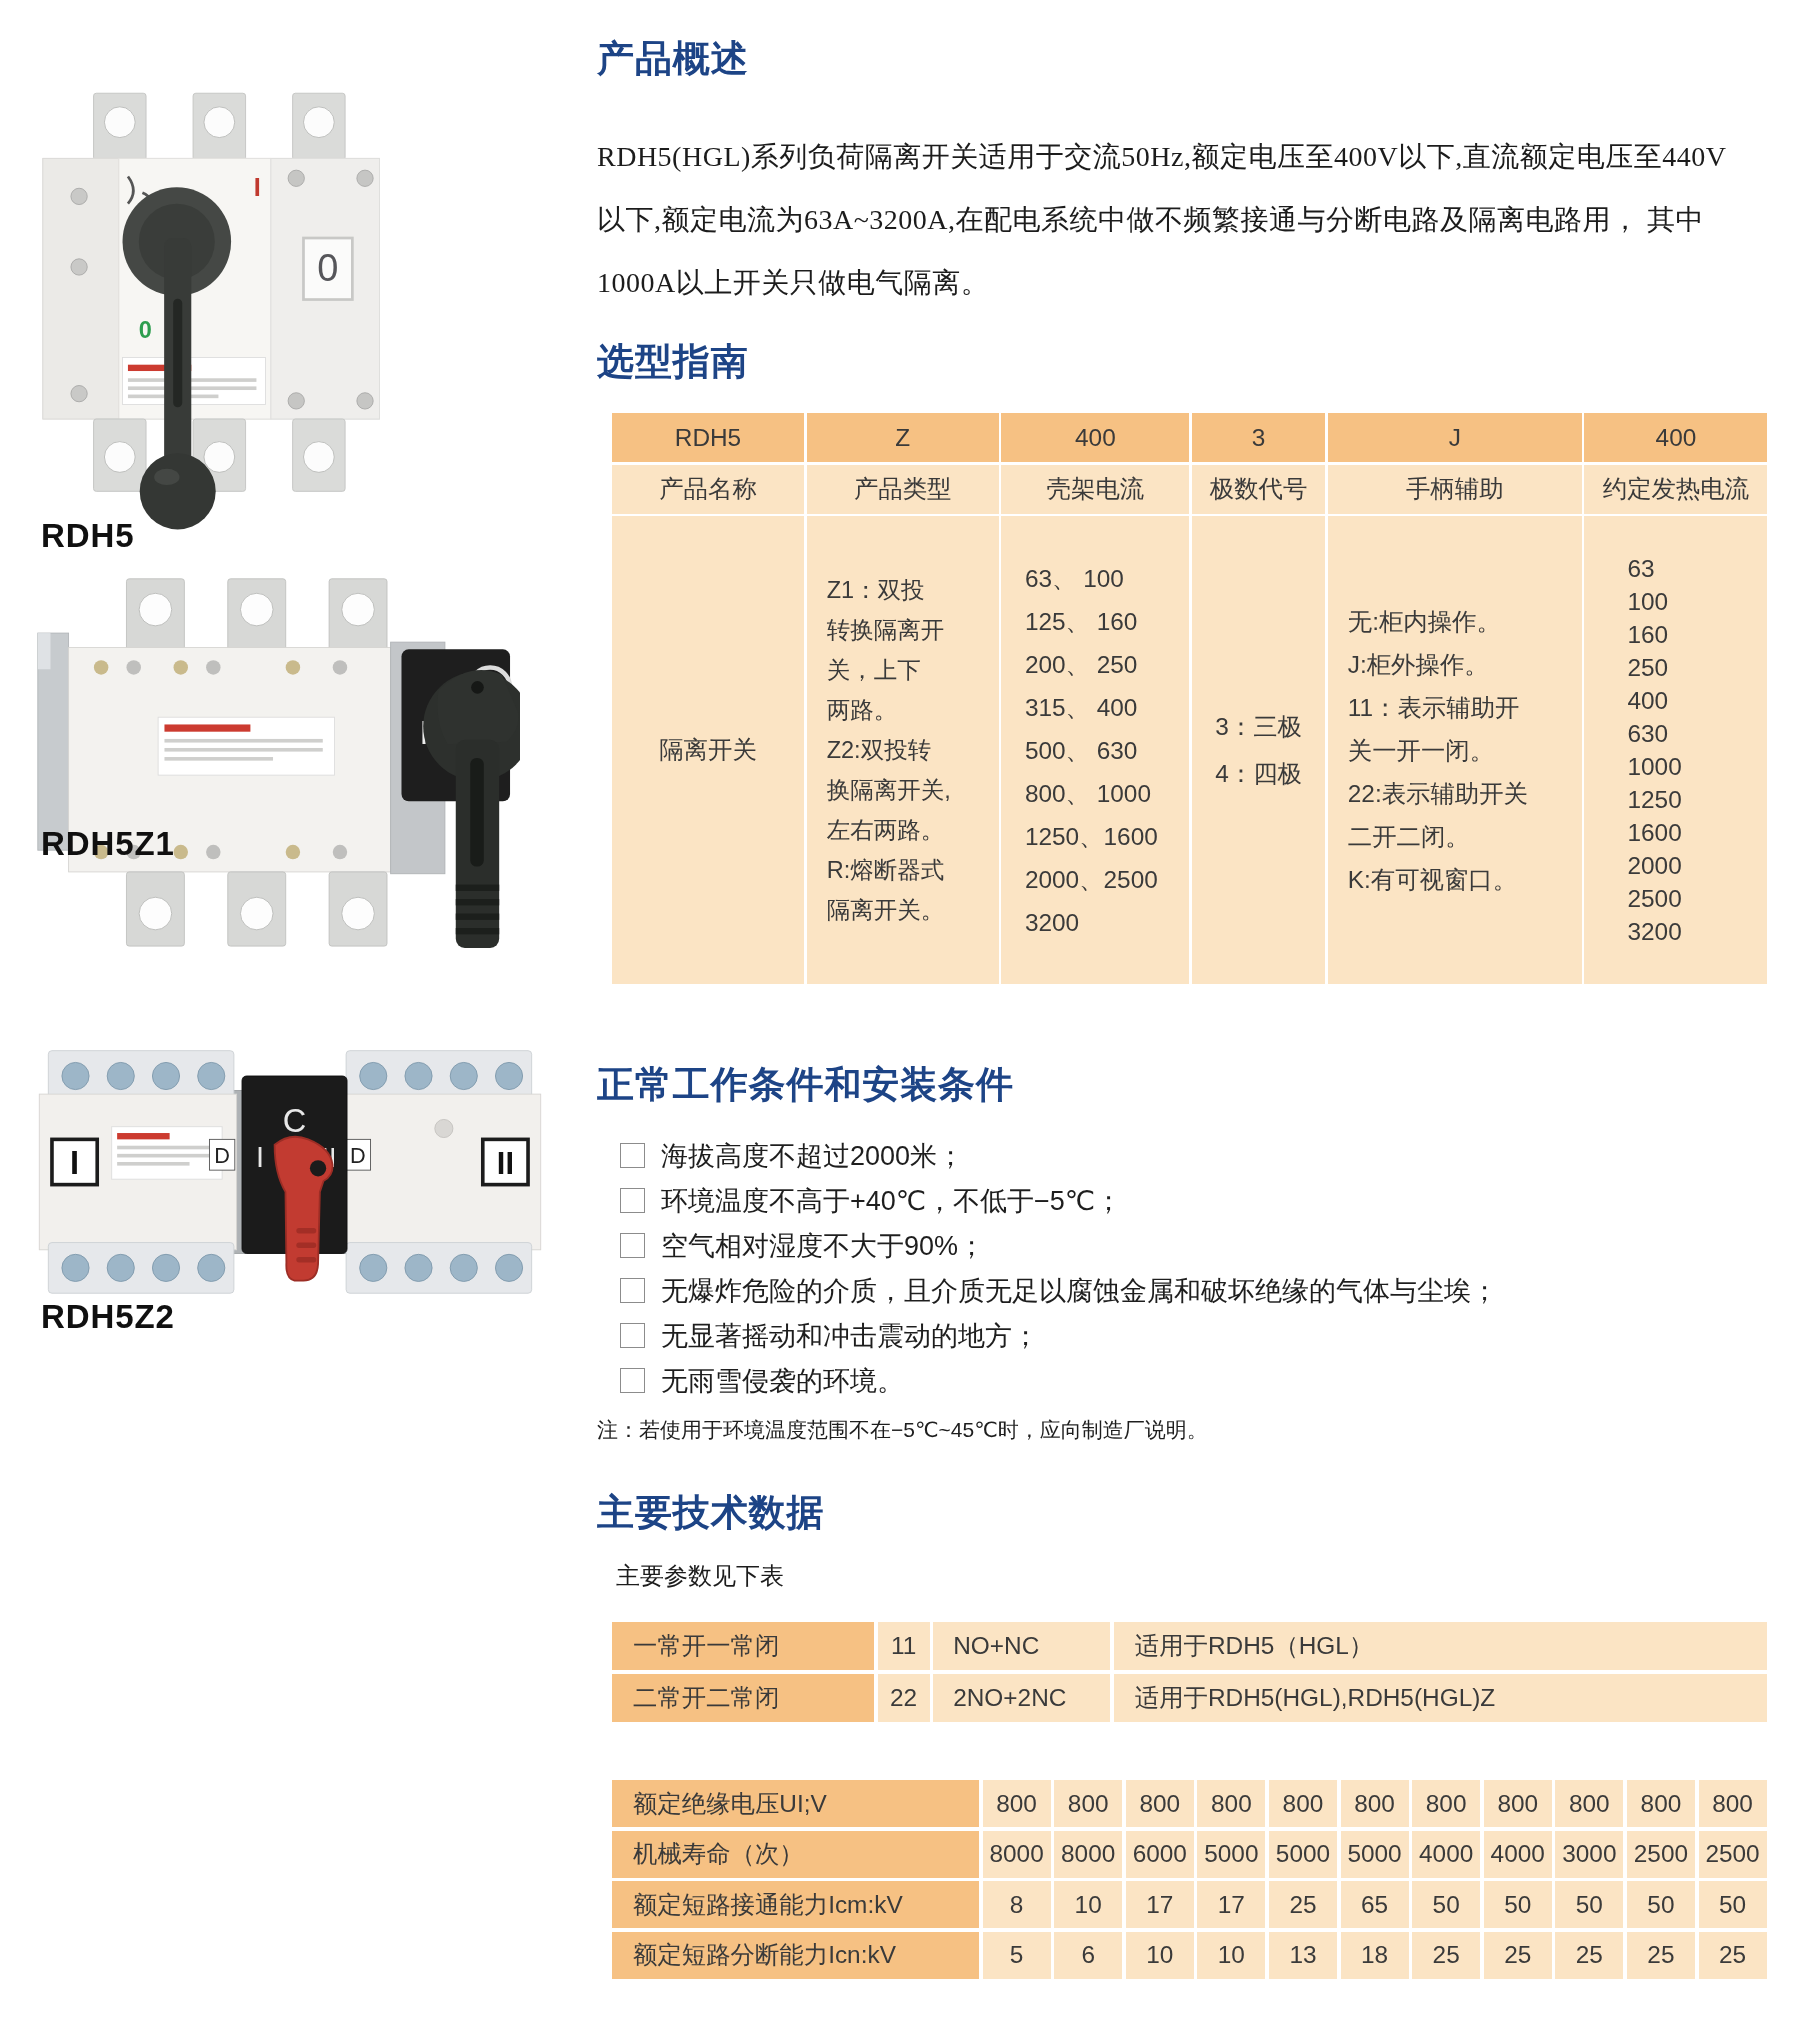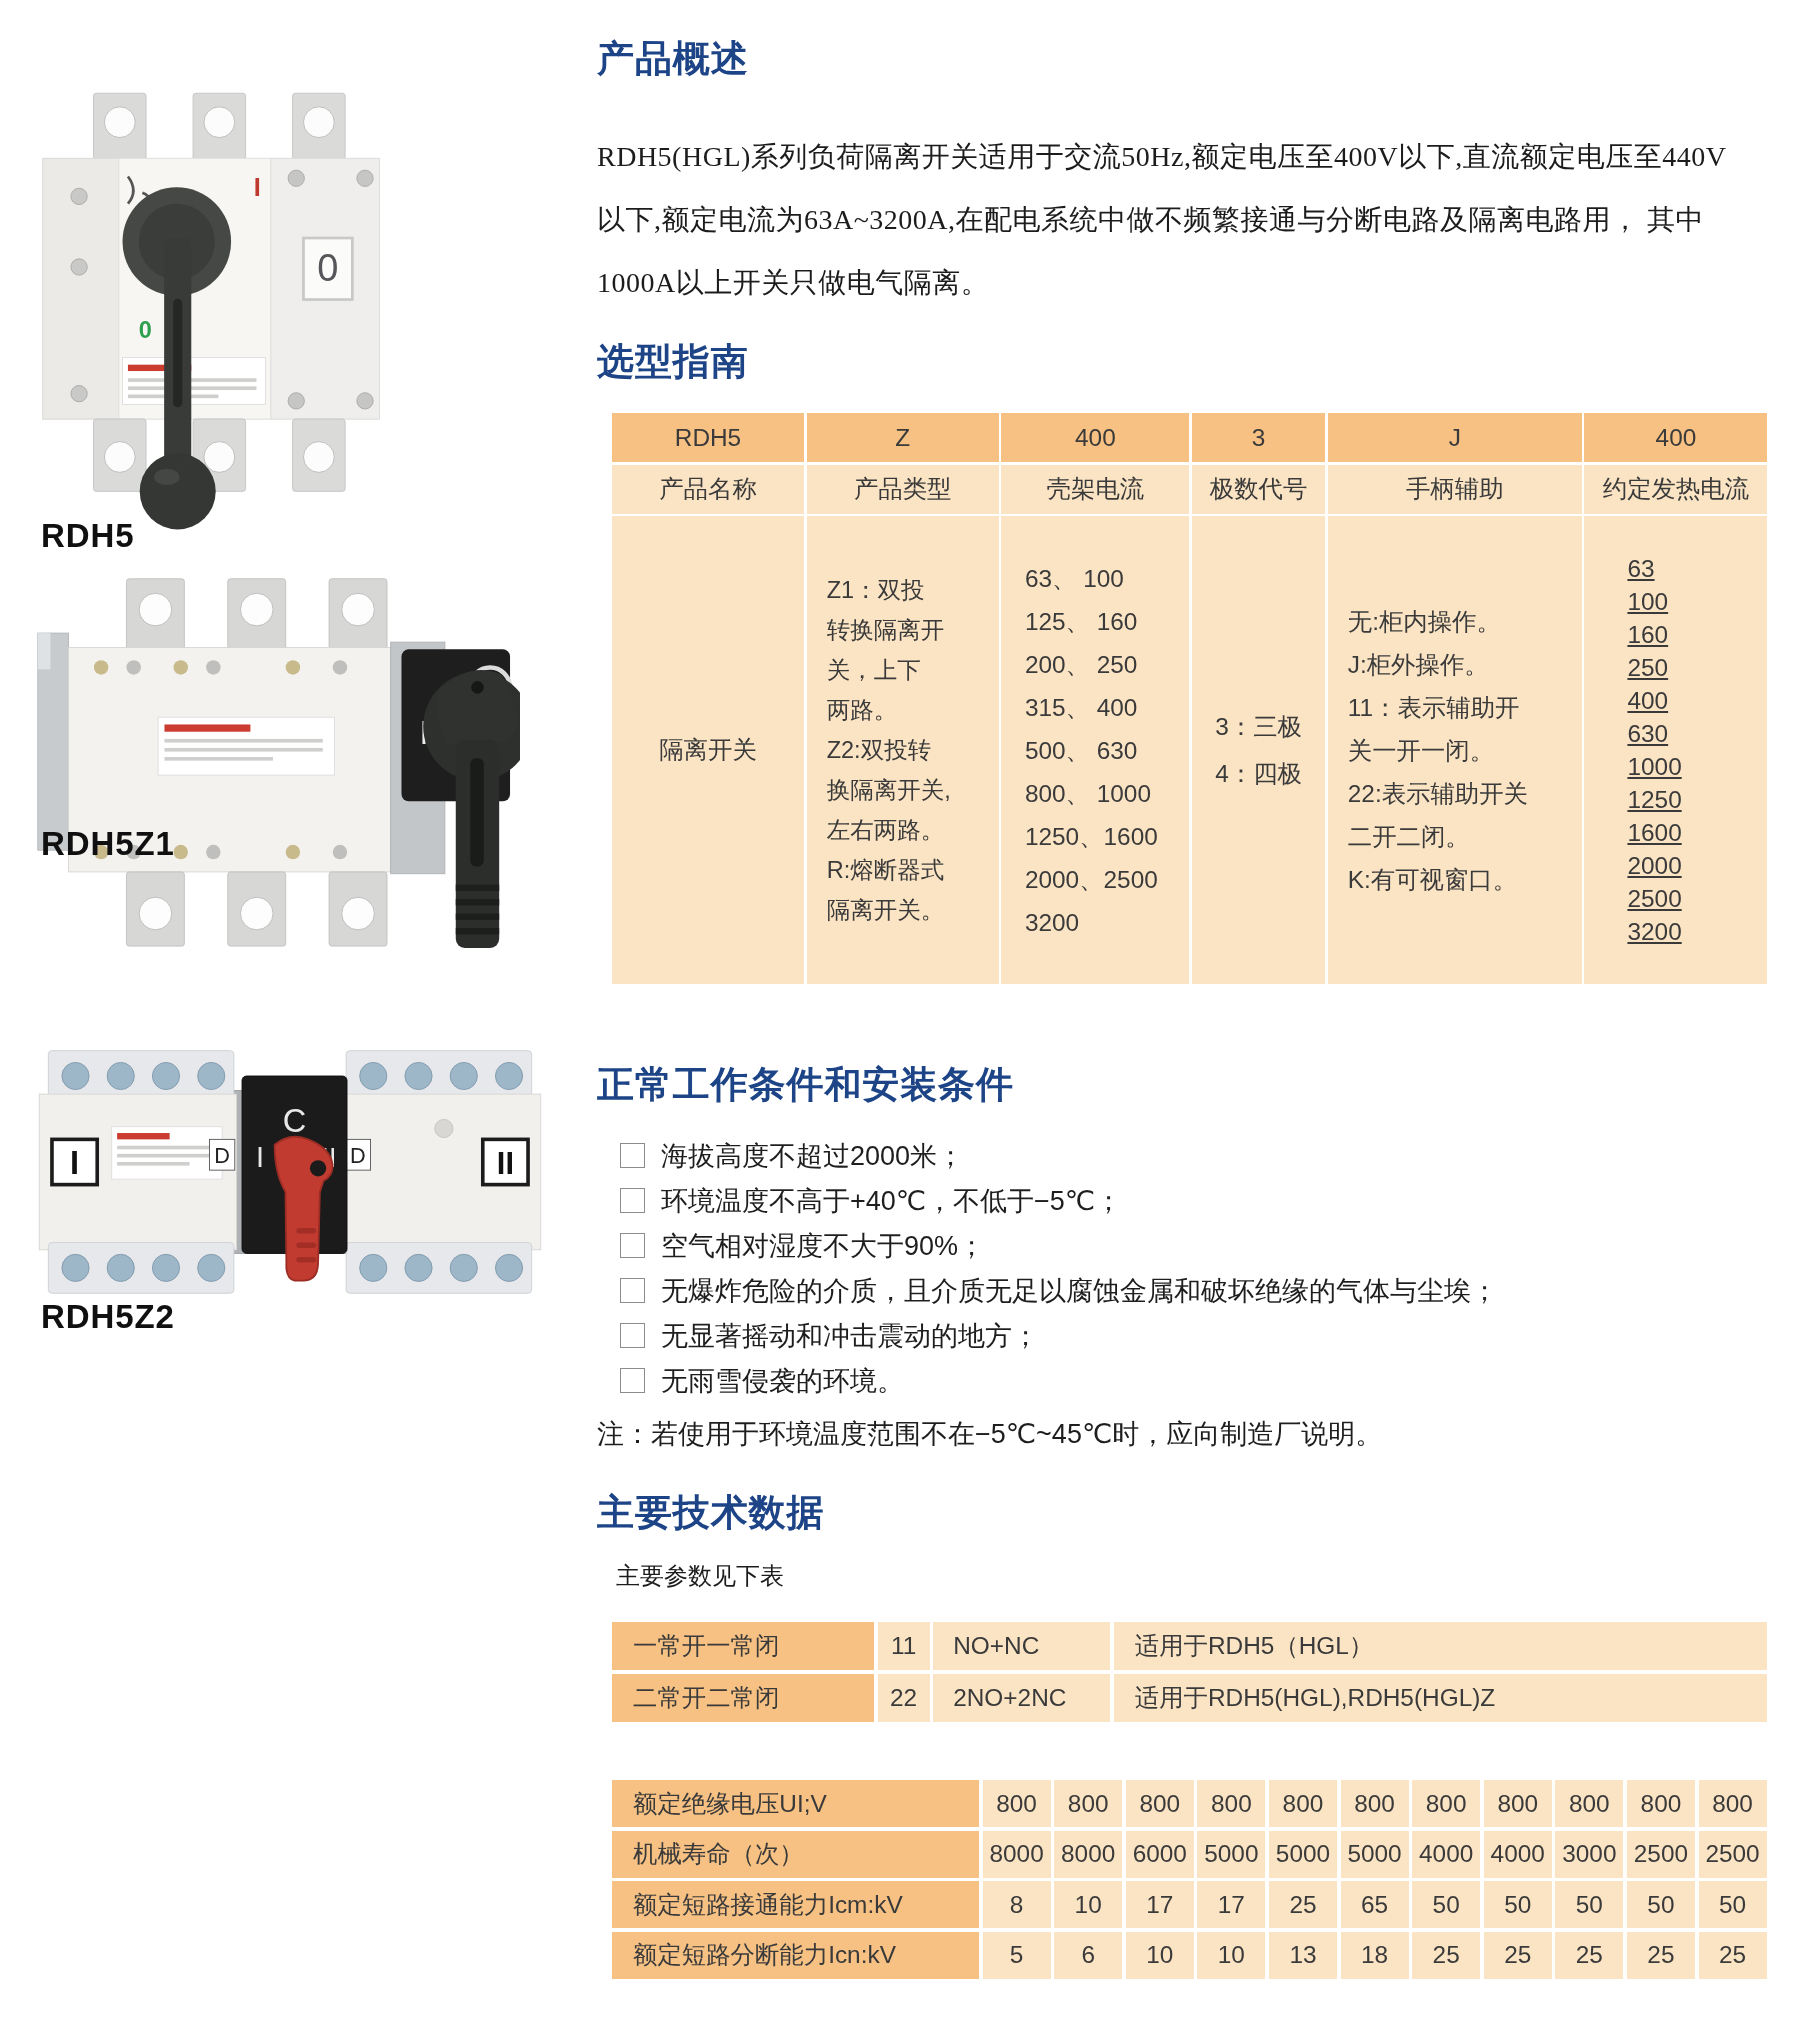--- a/index.html
+++ b/index.html
@@ -16,28 +16,28 @@
   .trow.g4{gap:3.6px;}
   .cell{background:#fbe4c4;display:flex;align-items:center;justify-content:center;
         color:#3a3a3a;font-size:24.4px;flex:none;box-sizing:border-box;}
   .cell.dark{background:#f6c183;}
   .cell.left{justify-content:flex-start;text-align:left;}
   .ml{white-space:pre-line;}
   .w1{width:192px}.w2{width:192px}.w3{width:188px}.w4{width:133px}.w5{width:254px}.w6{width:183px}
   .lh44{line-height:40px;font-size:23.5px;}
   .lh47{line-height:43px;font-size:24.4px;}
   .lh52{line-height:47px;}
-  .lh37{line-height:33px;text-decoration:underline;}
+  .lh37{line-height:33px;}
   .pl22{padding-left:20px}.pl26{padding-left:23.5px}.pl36{padding-left:21px}.pl48{padding-left:43px}
   .a1{width:262px}.a2{width:52px}.a3{width:177px}.a4{width:653px}
   .pLab{width:367px}.pVal{width:68px}
   
   .chk{display:flex;align-items:center;height:45px;font-size:27px;color:#1e1e1e;padding-left:23px;}
   .chk .box{width:22.6px;height:22.6px;border:1.8px solid #8c8c8c;background:#fff;margin-right:16.3px;flex:none;}
-  .note{margin-top:12.7px;font-size:27px;color:#1e1e1e;}
+  .note{margin-top:12.7px;font-size:21px;color:#1e1e1e;}
   svg{display:block;}
 </style>
 </head>
 <body>
 
 <div id="canvas">
 
   <svg class="abs" style="left:32px;top:86px;" width="362" height="466" viewBox="0 0 400 515">
     <g>
       <rect x="68" y="8" width="58" height="74" rx="3" fill="#dadbd9" stroke="#c3c4c2"></rect>

